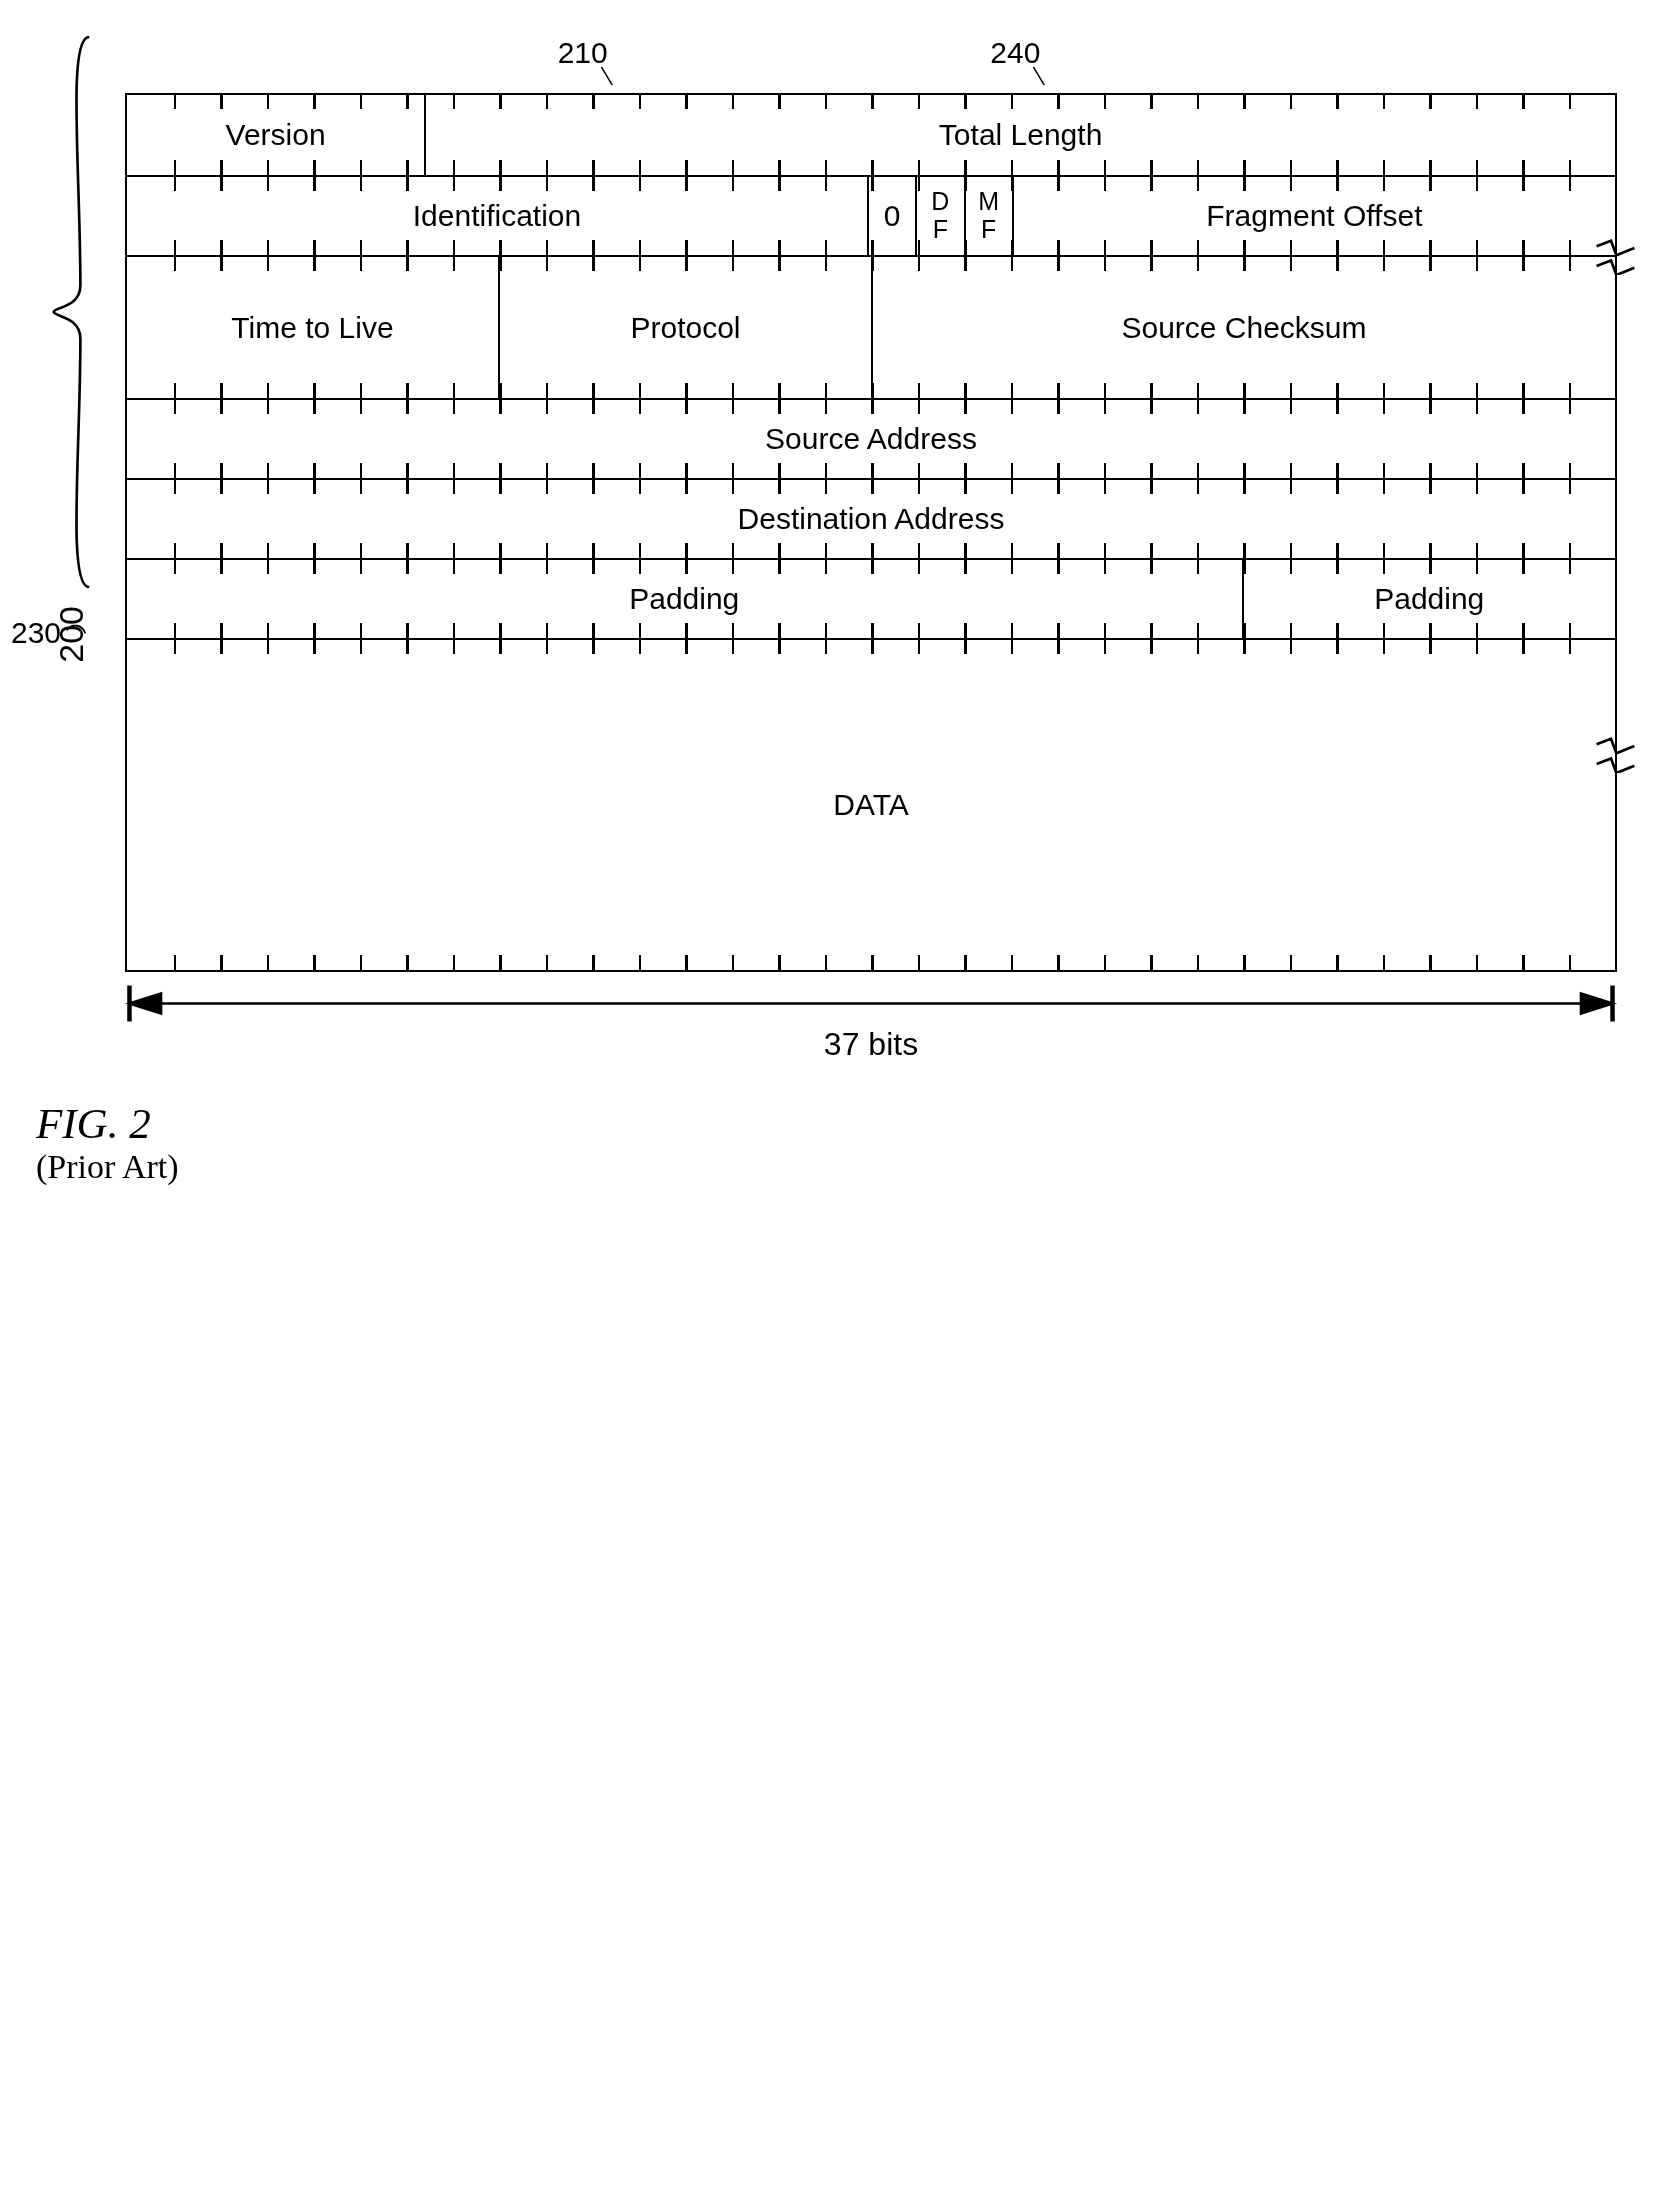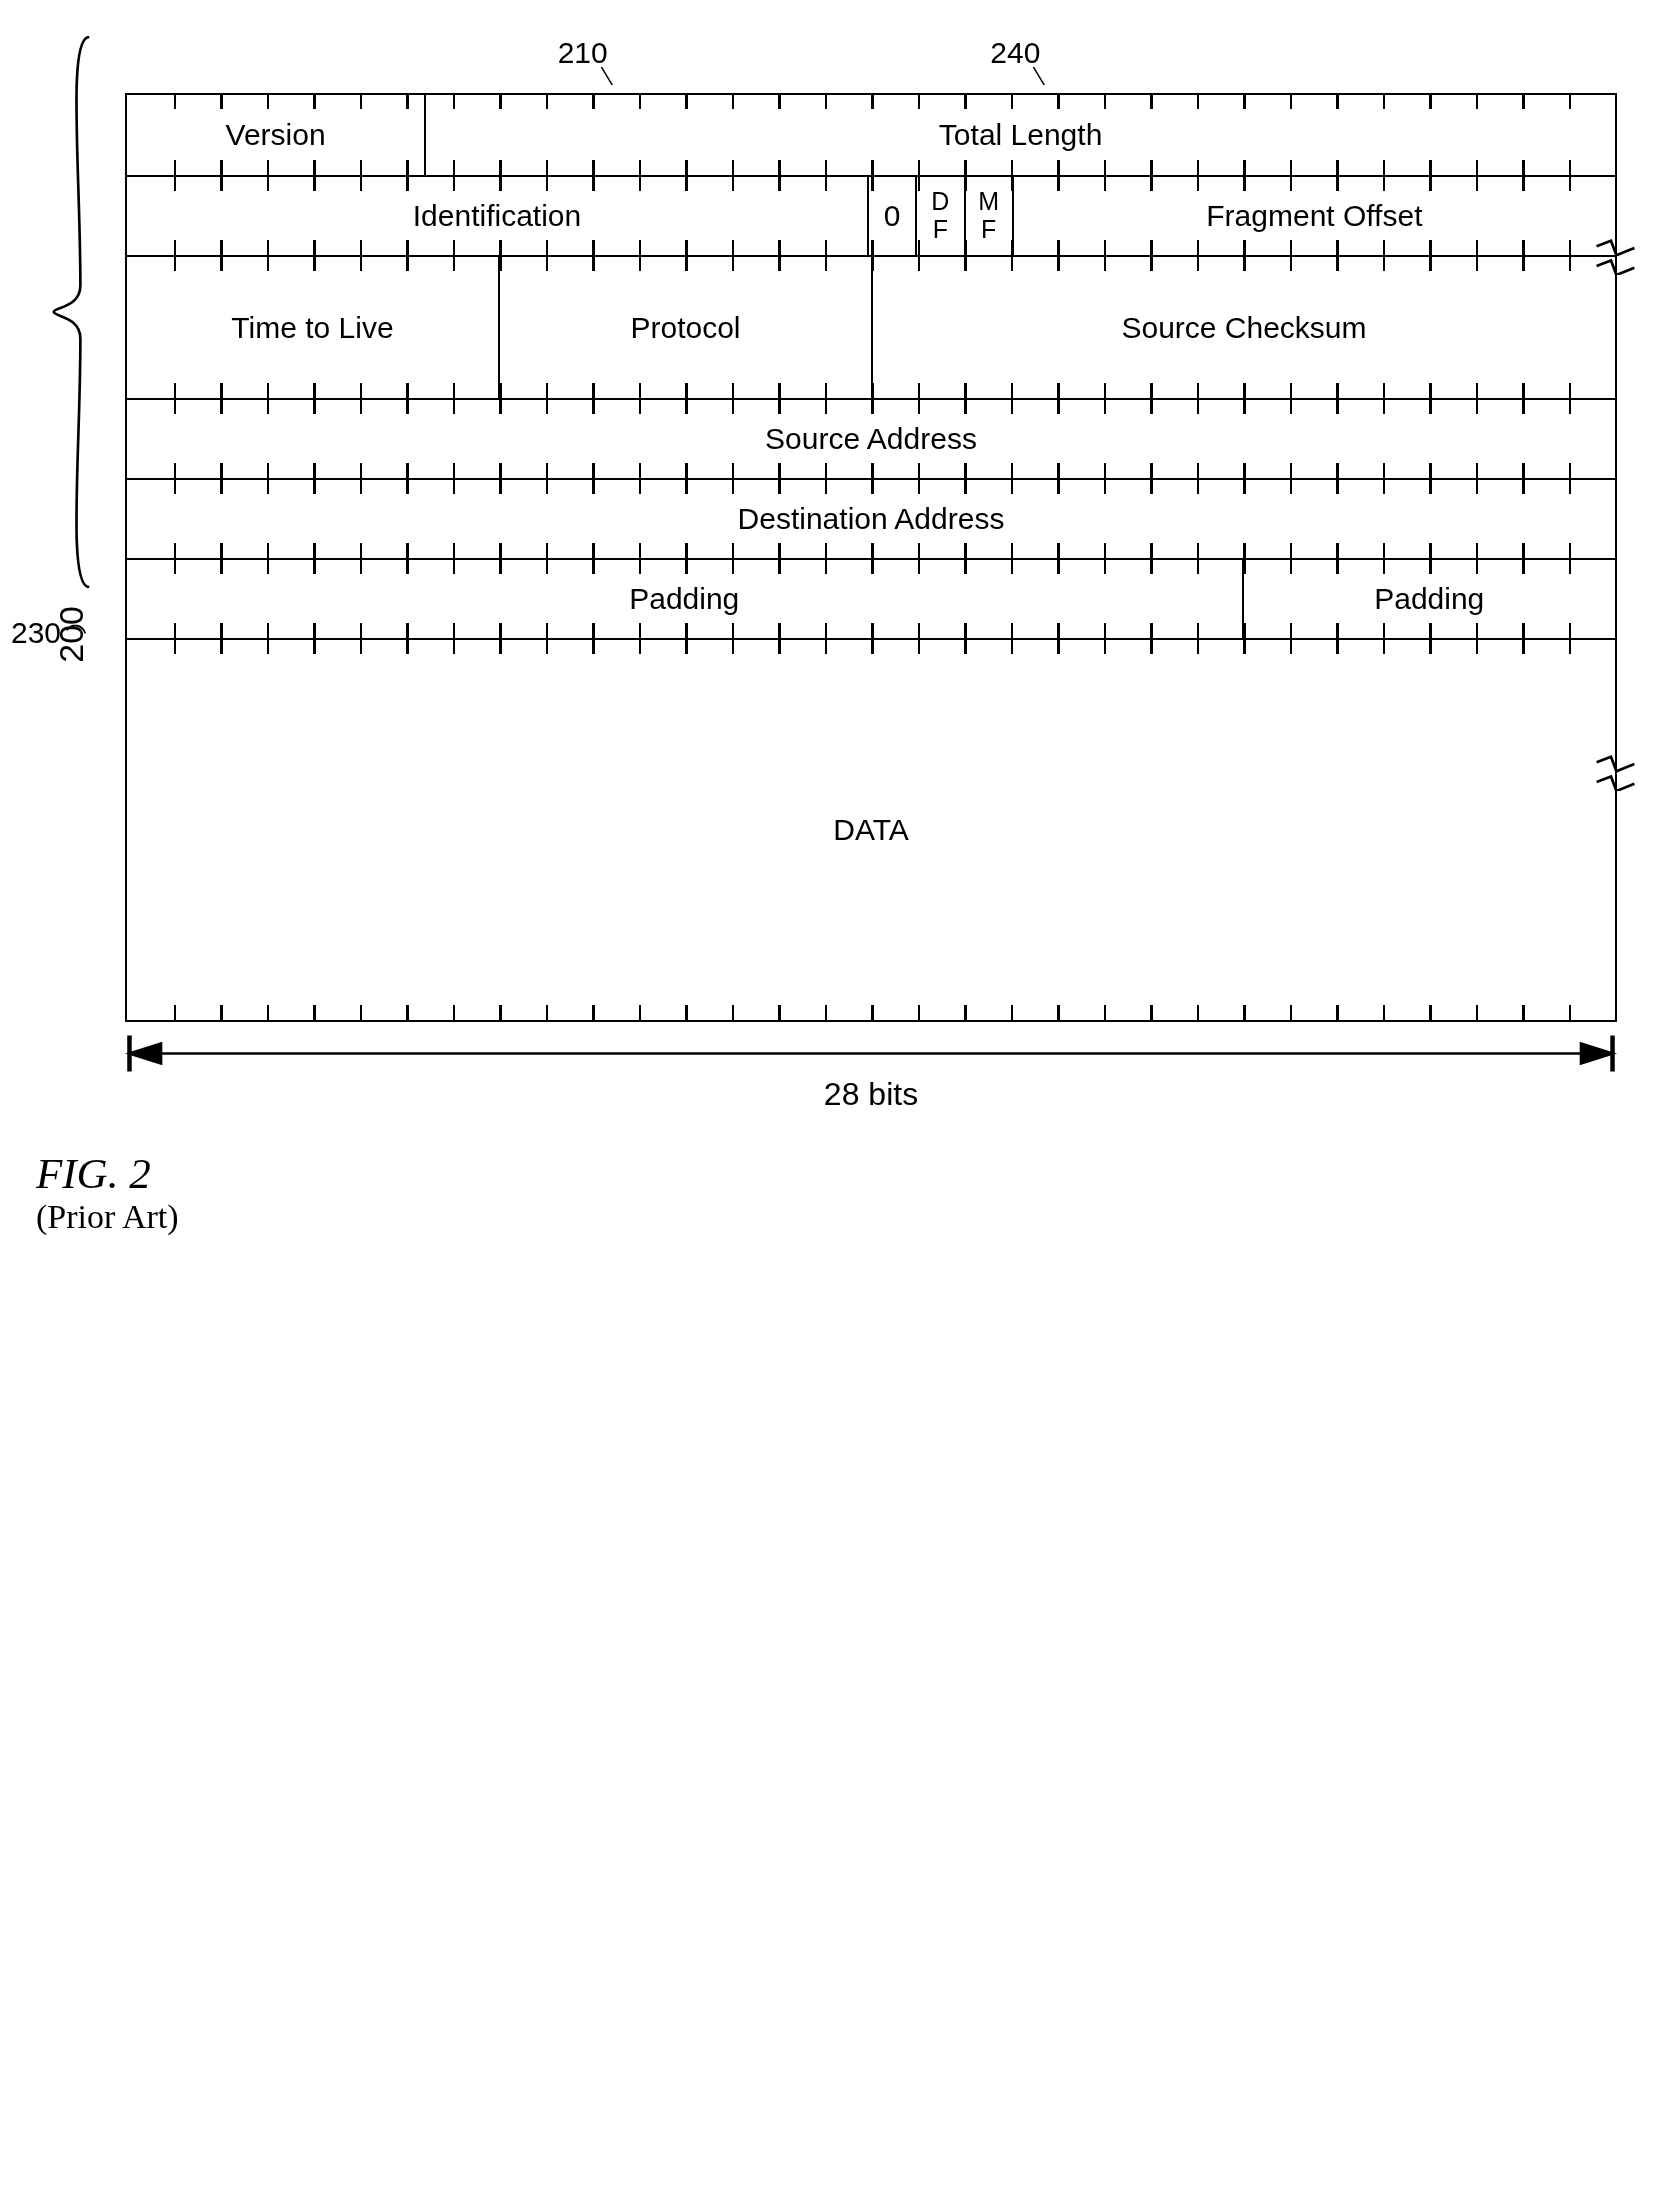--- a/index.html
+++ b/index.html
@@ -50,21 +50,21 @@
   }
   .table {
     border: 2.7px solid #000;
     width: 100%;
   }
   .bitrow {
     display: flex;
     position: relative;
   }
   .bitrow + .bitrow { border-top: 2.7px solid #000; }
-  .bitrow.tall { height: 382px; }
+  .bitrow.tall { height: 332px; }
   .bitrow.med  { height: 143px; }
   .bitrow.norm { height: 80px;  }
   .field {
     display: flex;
     align-items: center;
     justify-content: center;
     font-size: 30px;
     text-align: center;
     position: relative;
     line-height: 1.1;
@@ -681,20 +681,20 @@
     <div class="below">
       <svg class="width-arrow" viewBox="0 0 1000 50" preserveAspectRatio="none">
         <line x1="15" y1="25" x2="985" y2="25" stroke="#000" stroke-width="3"></line>
         <polygon points="0,25 25,12 25,38" fill="#000"></polygon>
         <polygon points="1000,25 975,12 975,38" fill="#000"></polygon>
         <line x1="3" y1="5" x2="3" y2="45" stroke="#000" stroke-width="3"></line>
         <line x1="997" y1="5" x2="997" y2="45" stroke="#000" stroke-width="3"></line>
       </svg>
     </div>
     <div style="text-align:center;">
-      <span class="width-label">28 bits</span>
+      <span class="width-label">37 bits</span>
     </div>
   </div>
 </div>
 
 <div class="fig">FIG. 2</div>
 <div class="fig-sub">(Prior Art)</div>
 
 
 </body></html>

